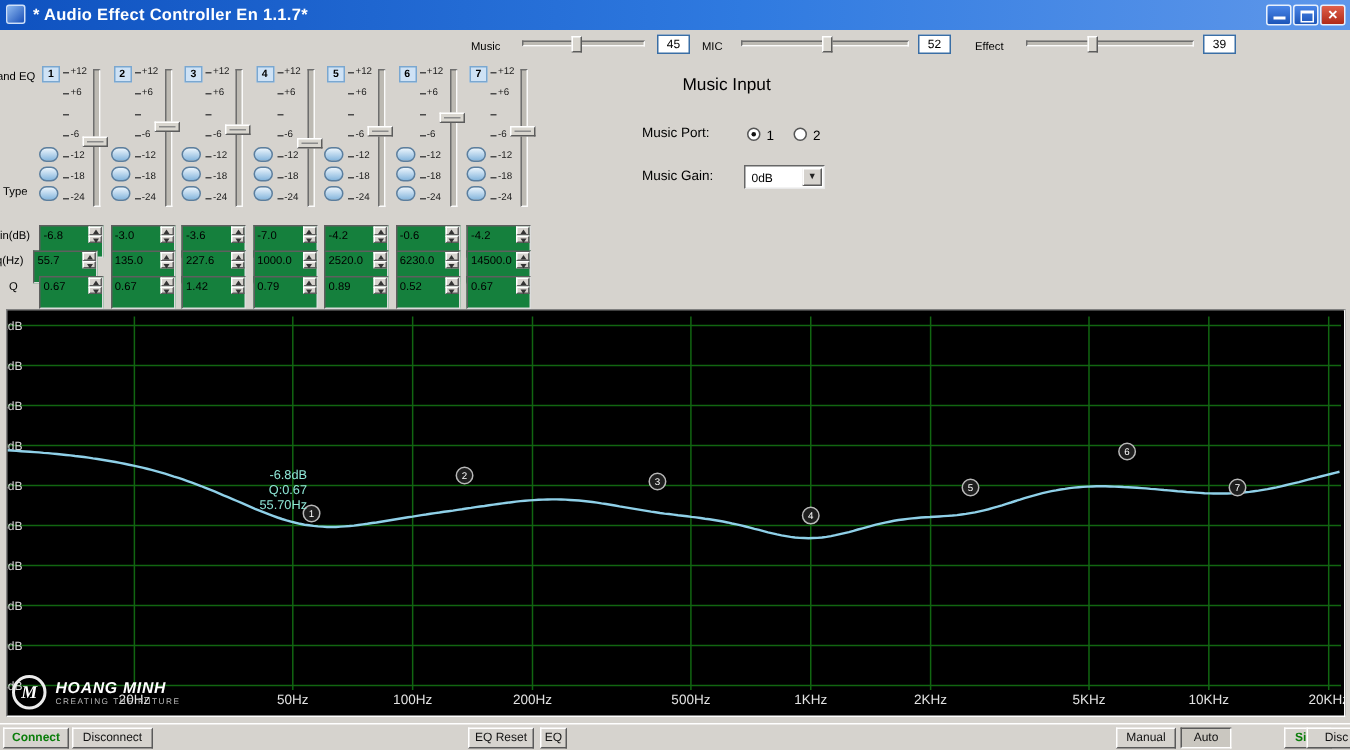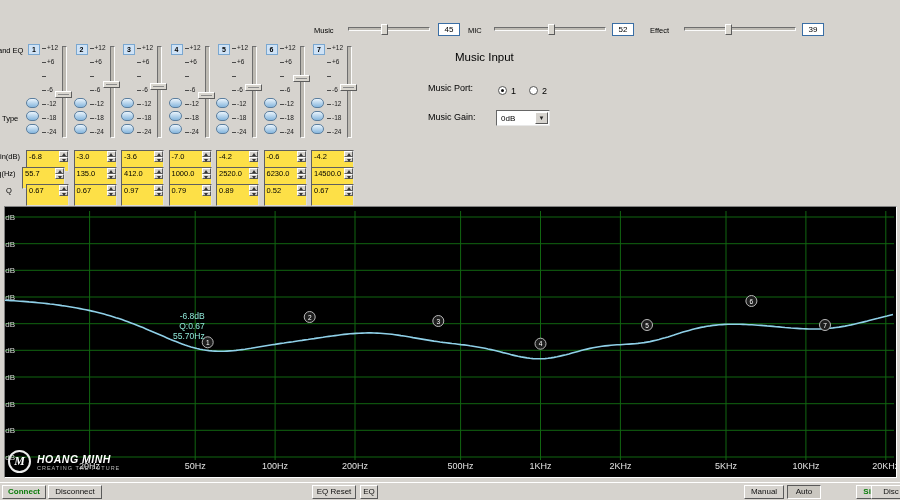--- a/index.html
+++ b/index.html
@@ -35,21 +35,21 @@
   .bandnum { position:absolute; width:12px; height:11px; background:#cfe2f5; border:1px solid #7aa7d0;
     font-size:7px; line-height:9px; font-weight:bold; text-align:center; }
   .tick { position:absolute; width:4px; height:1px; background:#4a4a4a; }
   .ticklabel { position:absolute; font-size:6.5px; line-height:8px; color:#1a1a1a; white-space:nowrap; }
   .groove { position:absolute; width:5px; background:#bdbab3; border:1px solid; border-color:#6e6e6e #fbfbfb #fbfbfb #6e6e6e; }
   .thumb { position:absolute; width:17px; height:7px; background:#d9d6cf; border:1px solid; border-color:#fff #5c5c5c #5c5c5c #fff; }
   .thumb::after { content:""; position:absolute; left:2px; right:2px; top:2px; height:1px; background:#8a8a8a; }
   .pill { position:absolute; width:13px; height:10px; border-radius:5px;
     background: linear-gradient(180deg,#eaf4fc,#86b6dd); border:1px solid #5b7e9e; }
   .rowlabel { position:absolute; font-size:7.5px; color:#000; white-space:nowrap; }
-  .spin { position:absolute; height:22px; background:#fde047; border:1px solid; border-color:#5f5f5f #dcdcdc #dcdcdc #5f5f5f; }
+  .spin { position:absolute; height:22px; background:#15803d; border:1px solid; border-color:#5f5f5f #dcdcdc #dcdcdc #5f5f5f; }
   .spv { position:absolute; left:2px; top:1px; font-size:7.5px; line-height:10px; color:#000; }
   .spud { position:absolute; right:0; width:9px; background:#d6d3ce; border:1px solid; border-color:#fff #5c5c5c #5c5c5c #fff; }
   .spud.up { top:0; height:6px; } .spud.down { top:6px; height:5px; }
   .tri-up { width:0; height:0; border-left:2px solid transparent; border-right:2px solid transparent;
     border-bottom:3px solid #333; margin:1px auto 0; }
   .tri-down { width:0; height:0; border-left:2px solid transparent; border-right:2px solid transparent;
     border-top:3px solid #333; margin:1px auto 0; }
 
   
   #music-title { position:absolute; left:455px; top:51px; font-size:11.5px; color:#000; }
@@ -83,24 +83,35 @@
   .bbtn { position:absolute; top:2px; height:14px; background:#d6d3ce; border:1px solid; border-color:#fff #5a5a5a #5a5a5a #fff;
     font: 8px/12px "Liberation Sans",sans-serif; text-align:center; color:#111; padding:0; }
   .bbtn.green { color:#0a7d0a; font-weight:bold;text-align:center; }
   .bbtn.pressed { border-color:#5a5a5a #fff #fff #5a5a5a; background:#cac7c0; }
 </style>
 </head>
 <body>
 
 <div id="app">
 
+  <div id="titlebar">
+    <div id="appicon"></div>
+    <div id="wintitle">* Audio Effect Controller En 1.1.7*</div>
+    <div class="tbtn" style="left:844px">
+        <div class="g-min"></div>
+      </div>
+    <div class="tbtn" style="left:862px">
+        <div class="g-max"></div>
+      </div>
+    <div class="tbtn close" style="left:880px">×</div>
+  </div>
 
 
   <div class="paneltext" style="left:-7px;top:46px">Band EQ</div>
-  <div class="paneltext" style="left:2px;top:114px">Type</div>
+  <div class="paneltext" style="left:2px;top:123px">Type</div>
 
   <div id="music-title">Music Input</div>
   <div class="mlabel" style="left:428px;top:83px">Music Port:</div>
   <div id="radios"><span class="radiowrap"><span class="radio"><span class="dot"></span></span><span class="radiolabel">1</span></span><span class="radiowrap"><span class="radio"></span><span class="radiolabel">2</span></span></div>
   <div class="mlabel" style="left:428px;top:112px">Music Gain:</div>
   <div id="music-gain-select">
     <span id="gainval">0dB</span>
     <span id="selarrow">▼</span>
   </div>
 
@@ -425,21 +436,21 @@
     <div class="spin" style="left: 73.5px; top: 167px; width: 43px;">
       <div class="spv">135.0</div>
       <div class="spud up">
         <div class="tri-up"></div>
       </div>
       <div class="spud down">
         <div class="tri-down"></div>
       </div>
     </div>
     <div class="spin" style="left: 121px; top: 167px; width: 43px;">
-      <div class="spv">412.0</div>
+      <div class="spv">227.6</div>
       <div class="spud up">
         <div class="tri-up"></div>
       </div>
       <div class="spud down">
         <div class="tri-down"></div>
       </div>
     </div>
     <div class="spin" style="left: 168.5px; top: 167px; width: 43px;">
       <div class="spv">1000.0</div>
       <div class="spud up">
@@ -489,21 +500,21 @@
     <div class="spin" style="left: 73.5px; top: 184px; width: 43px;">
       <div class="spv">0.67</div>
       <div class="spud up">
         <div class="tri-up"></div>
       </div>
       <div class="spud down">
         <div class="tri-down"></div>
       </div>
     </div>
     <div class="spin" style="left: 121px; top: 184px; width: 43px;">
-      <div class="spv">0.97</div>
+      <div class="spv">1.42</div>
       <div class="spud up">
         <div class="tri-up"></div>
       </div>
       <div class="spud down">
         <div class="tri-down"></div>
       </div>
     </div>
     <div class="spin" style="left: 168.5px; top: 184px; width: 43px;">
       <div class="spv">0.79</div>
       <div class="spud up">

